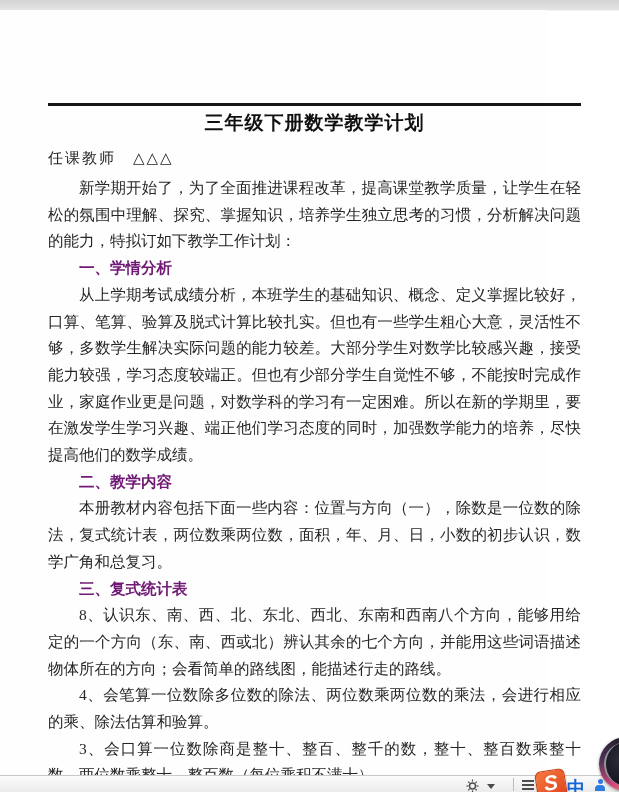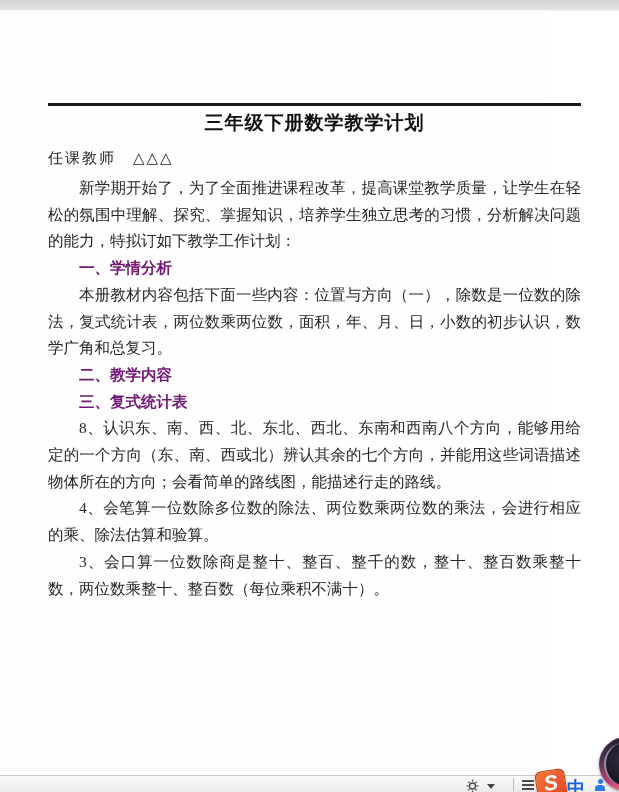--- a/index.html
+++ b/index.html
@@ -102,22 +102,23 @@
 
 <div class="top-strip"></div>
 
 <div class="page">
   <div class="header-rule"></div>
   <div class="doc-title">三年级下册数学教学计划</div>
   <div class="doc-byline">任课教师　△△△</div>
   <div class="doc-body">
       <div class="blk p">新学期开始了，为了全面推进课程改革，提高课堂教学质量，让学生在轻松的氛围中理解、探究、掌握知识，培养学生独立思考的习惯，分析解决问题的能力，特拟订如下教学工作计划：</div>
       <div class="blk h">一、学情分析</div>
+      <div class="blk p">从上学期考试成绩分析，本班学生的基础知识、概念、定义掌握比较好，口算、笔算、验算及脱式计算比较扎实。但也有一些学生粗心大意，灵活性不够，多数学生解决实际问题的能力较差。大部分学生对数学比较感兴趣，接受能力较强，学习态度较端正。但也有少部分学生自觉性不够，不能按时完成作业，家庭作业更是问题，对数学科的学习有一定困难。所以在新的学期里，要在激发学生学习兴趣、端正他们学习态度的同时，加强数学能力的培养，尽快提高他们的数学成绩。</div>
+      <div class="blk h">二、教学内容</div>
       <div class="blk p">本册教材内容包括下面一些内容：位置与方向（一），除数是一位数的除法，复式统计表，两位数乘两位数，面积，年、月、日，小数的初步认识，数学广角和总复习。</div>
-      <div class="blk h">二、教学内容</div>
       <div class="blk h">三、复式统计表</div>
       <div class="blk p">8、认识东、南、西、北、东北、西北、东南和西南八个方向，能够用给定的一个方向（东、南、西或北）辨认其余的七个方向，并能用这些词语描述物体所在的方向；会看简单的路线图，能描述行走的路线。</div>
       <div class="blk p">4、会笔算一位数除多位数的除法、两位数乘两位数的乘法，会进行相应的乘、除法估算和验算。</div>
       <div class="blk p">3、会口算一位数除商是整十、整百、整千的数，整十、整百数乘整十数，两位数乘整十、整百数（每位乘积不满十）。</div>
     </div>
 </div>
 
 <div class="status-bar">
   <span class="sun-wrap">
     <svg width="15" height="14" viewBox="0 0 15 14">

